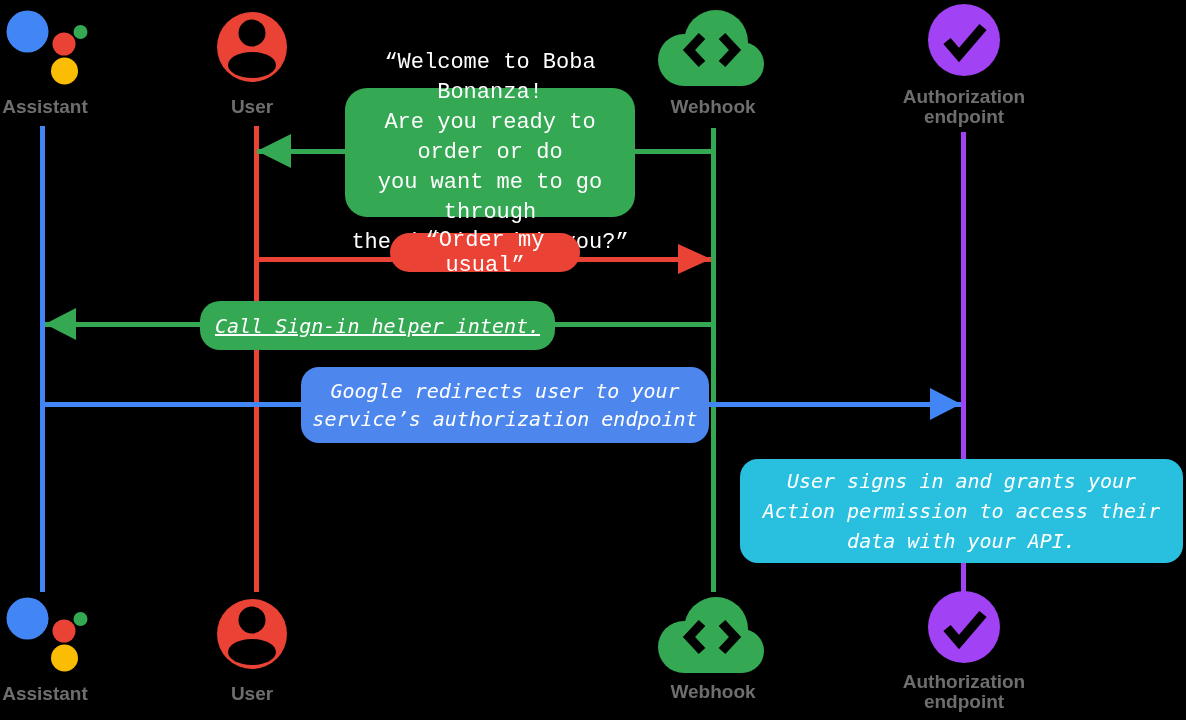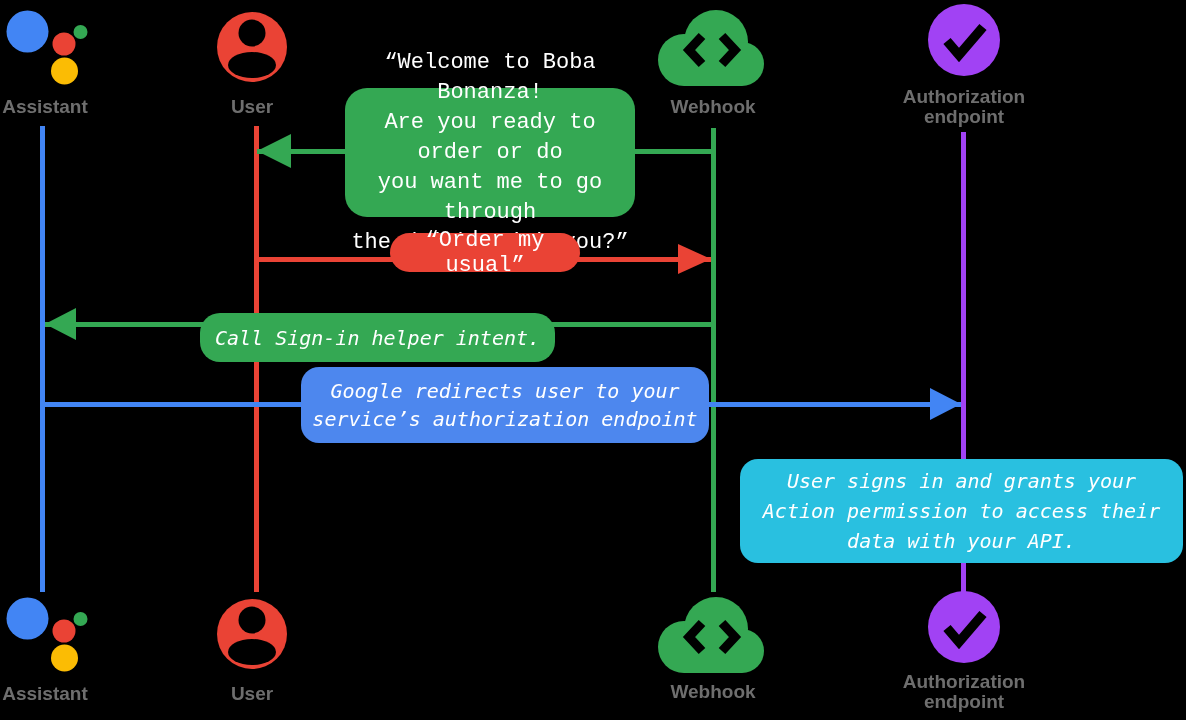--- a/index.html
+++ b/index.html
@@ -11,21 +11,21 @@
   .lifeline{position:absolute;width:5px;}
   .mline{position:absolute;height:5px;}
   .ahead{position:absolute;width:0;height:0;}
   .msgbox{position:absolute;display:flex;align-items:center;justify-content:center;
           color:#fff;text-align:center;white-space:pre-line;}
   .speech{font-family:Liberation Mono, monospace;font-size:22px;}
   .code{font-family:"DejaVu Sans Mono","Liberation Mono",monospace;font-style:italic;font-size:20px;}
 
   .box-welcome{left:345px;top:88px;width:290px;height:129px;border-radius:22px;background:#34A853;line-height:30px;}
   .box-order{left:390px;top:233px;width:190px;height:39px;border-radius:25px;background:#EA4335;}
-  .box-signin{left:200px;top:313px;width:355px;height:49px;border-radius:20px;background:#34A853;}
+  .box-signin{left:200px;top:301px;width:355px;height:49px;border-radius:20px;background:#34A853;text-decoration:underline;}
   .box-redirect{left:301px;top:367px;width:408px;height:76px;border-radius:18px;background:#4D87EE;line-height:28px;}
   .box-grants{left:740px;top:459px;width:443px;height:104px;border-radius:18px;background:#29C0E0;line-height:30px;}
 
   .ll-assistant{left:40px;top:126px;height:466px;background:#4285F4;}
   .ll-user{left:254px;top:126px;height:466px;background:#EA4335;}
   .ll-webhook{left:711px;top:128px;height:464px;background:#34A853;}
   .ll-auth{left:961px;top:132px;height:460px;background:#A142F4;}
 
   .line-welcome{left:257px;top:149px;width:456px;background:#34A853;}
   .head-welcome{left:257px;top:134px;border-top:17px solid transparent;border-bottom:17px solid transparent;border-right:34px solid #34A853;}

